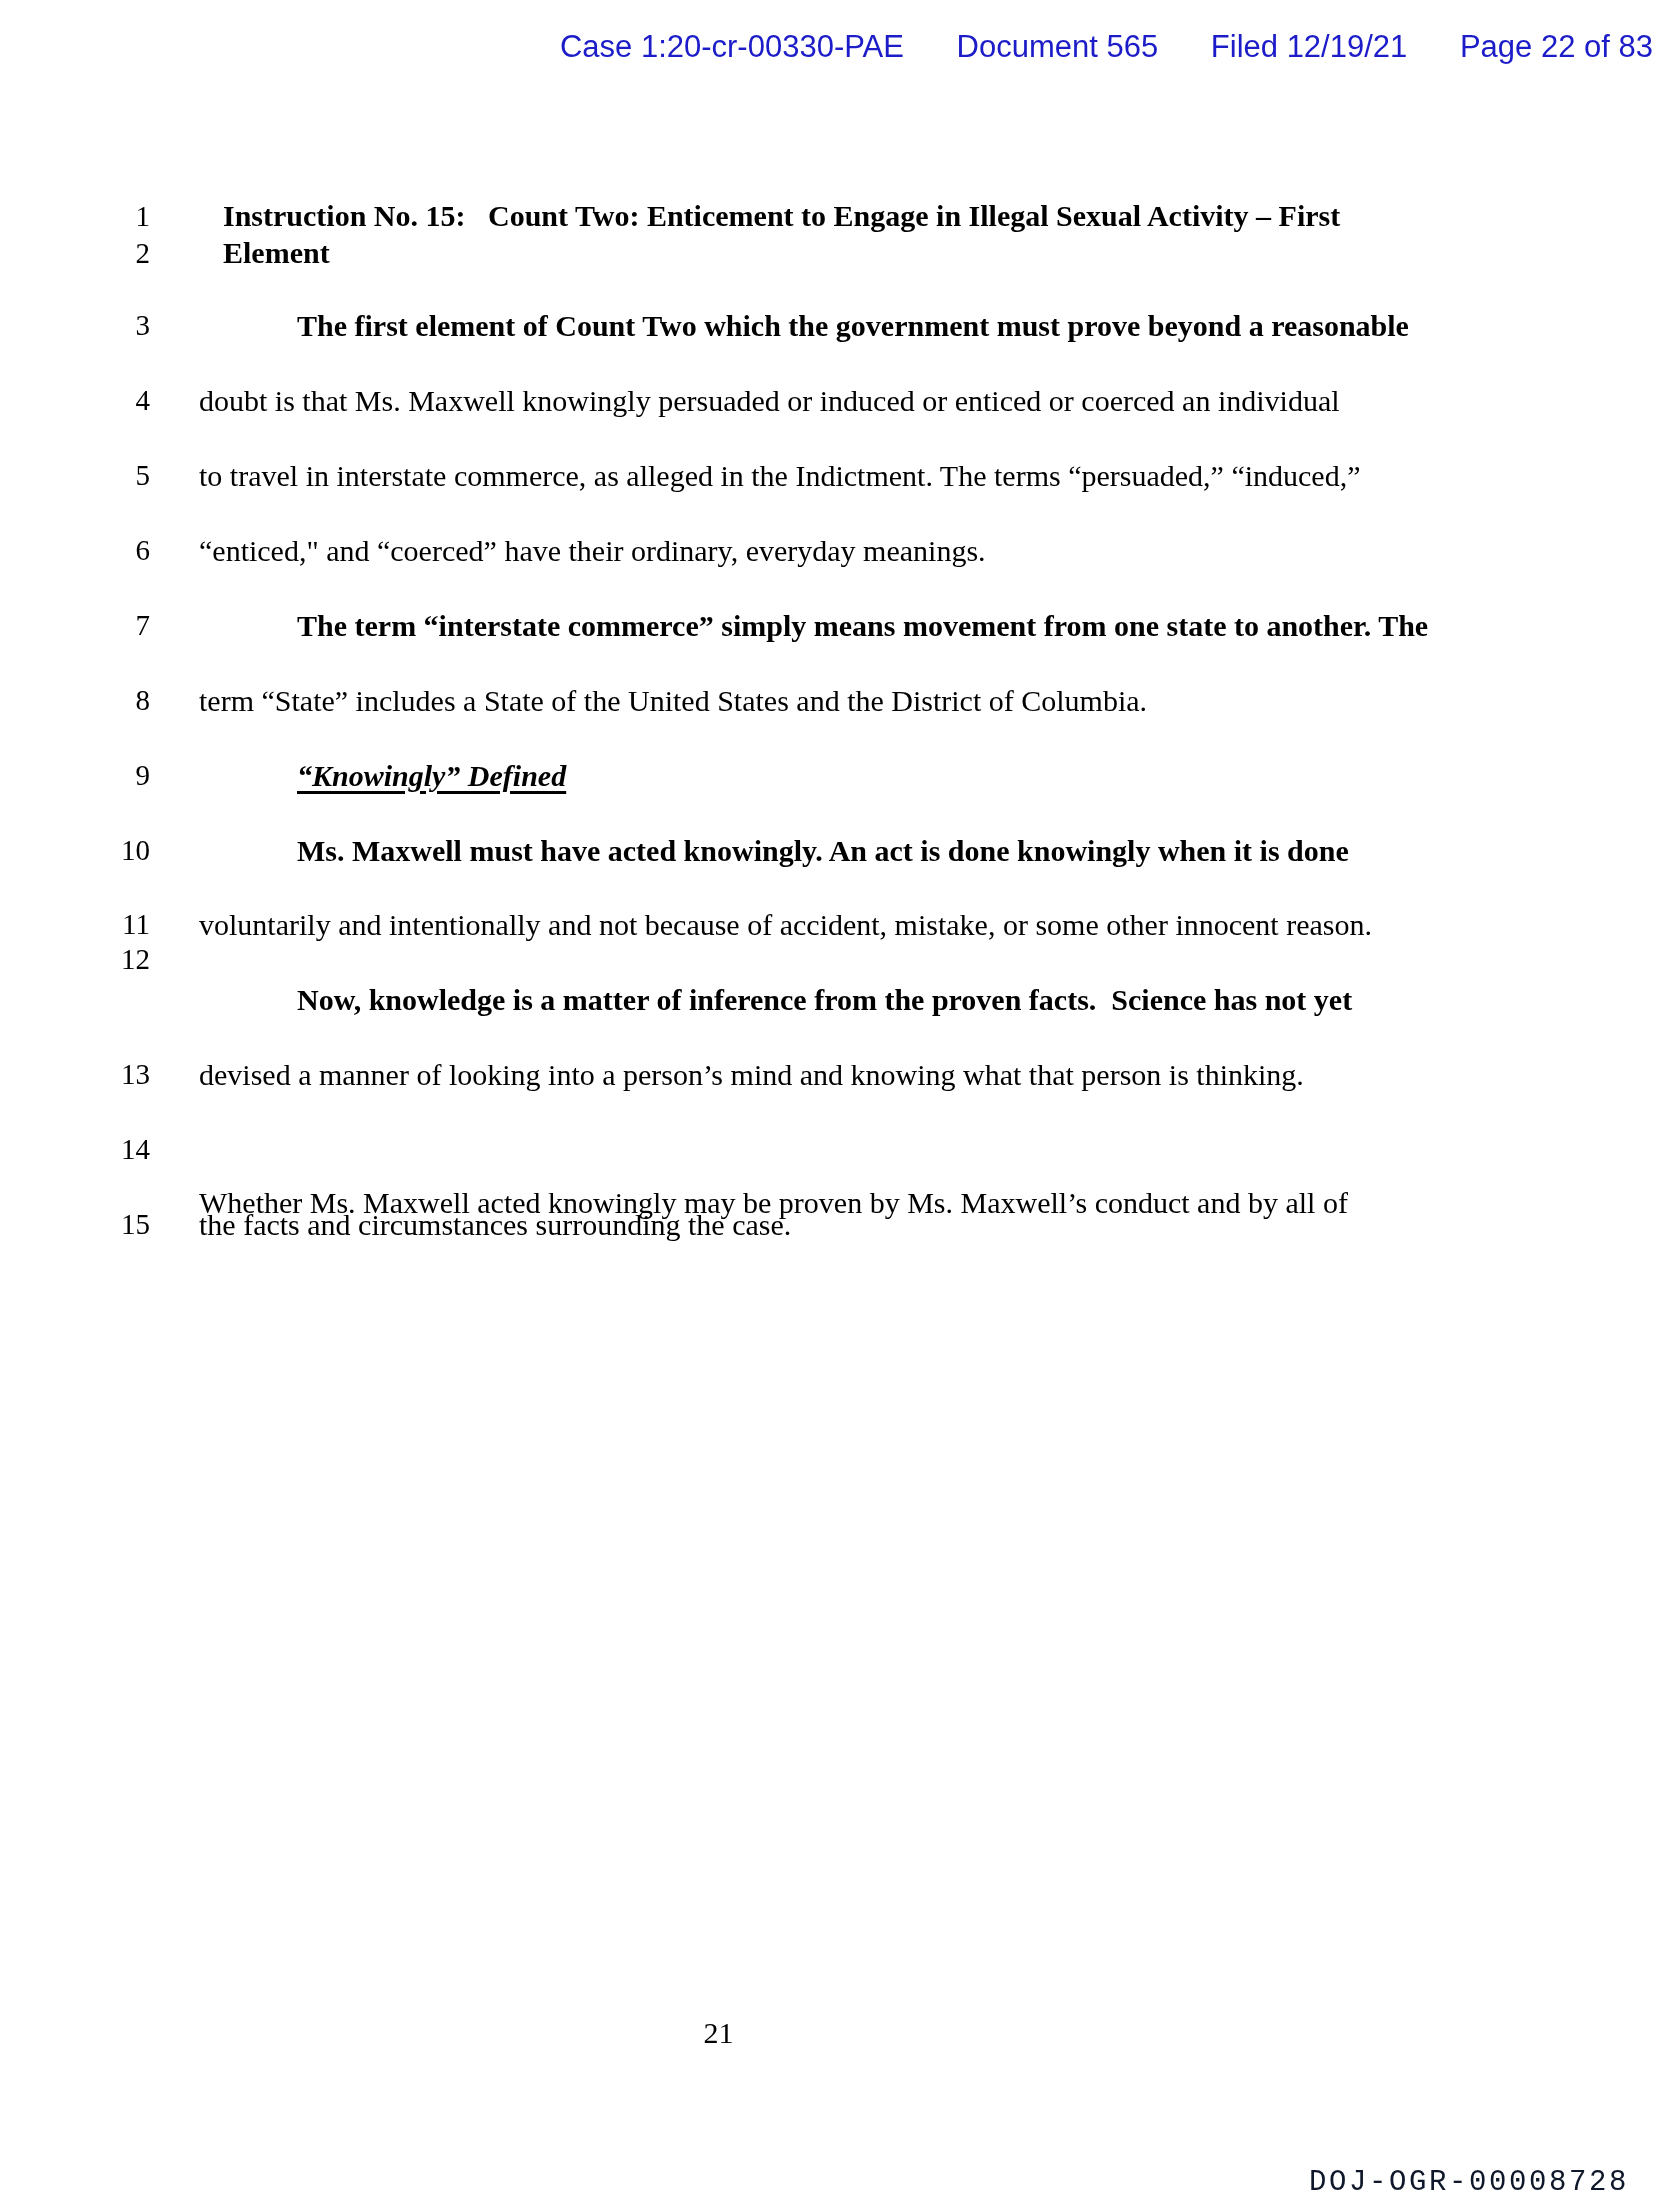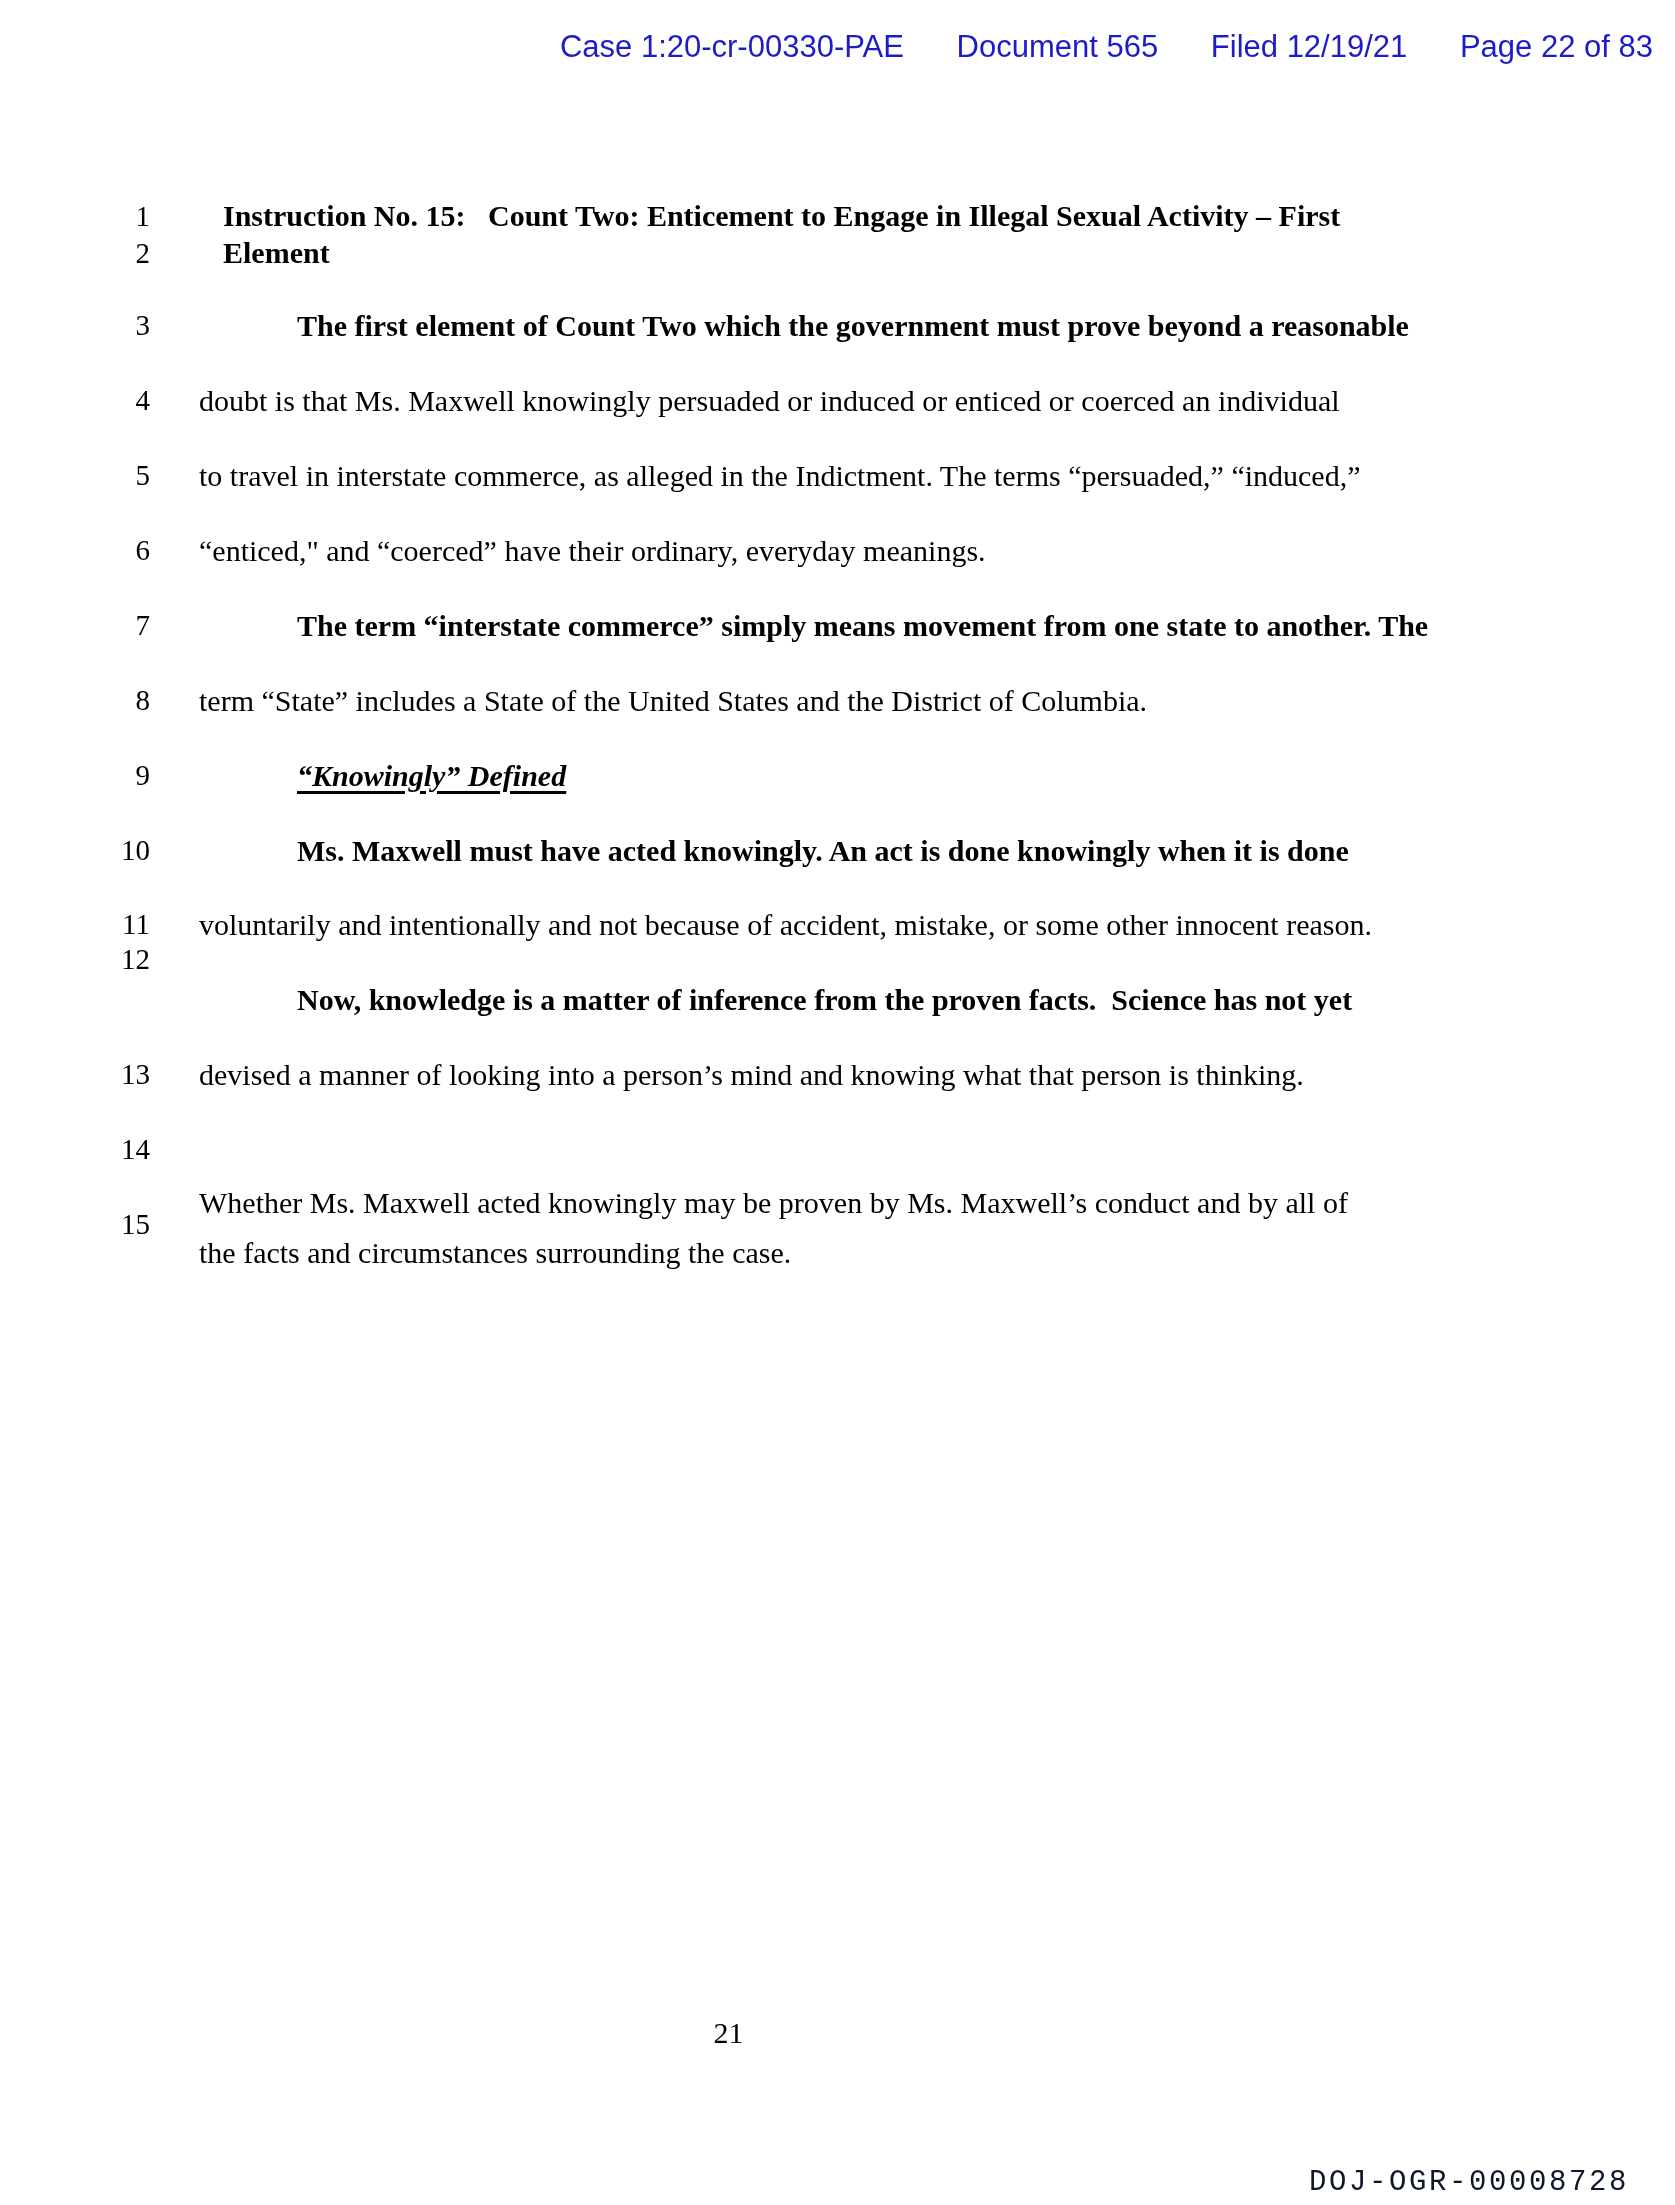--- a/index.html
+++ b/index.html
@@ -67,21 +67,20 @@
     font-style: italic;
   }
   .page-number {
     position: absolute;
     top: 2018px;
     left: 0;
     width: 1437px;
     text-align: center;
     font-size: 30px;
     line-height: 1;
-    padding-left: 10px;
   }
   .bates {
     position: absolute;
     top: 2168px;
     right: 46px;
     font-family: "Liberation Mono", "DejaVu Sans Mono", monospace;
     font-size: 29px;
     letter-spacing: 2.6px;
     color: #0f172a;
     line-height: 1;
@@ -124,18 +123,18 @@
   <div class="line-text" style="top:461px">to travel in interstate commerce, as alleged in the Indictment. The terms “persuaded,” “induced,”</div>
   <div class="line-text" style="top:536px">“enticed," and “coerced” have their ordinary, everyday meanings.</div>
   <div class="line-text indent" style="top:611px">The term “interstate commerce” simply means movement from one state to another. The</div>
   <div class="line-text" style="top:686px">term “State” includes a State of the United States and the District of Columbia.</div>
   <div class="line-text indent subheading" style="top:761px">“Knowingly” Defined</div>
   <div class="line-text indent" style="top:836px">Ms. Maxwell must have acted knowingly. An act is done knowingly when it is done</div>
   <div class="line-text" style="top:910px">voluntarily and intentionally and not because of accident, mistake, or some other innocent reason.</div>
   <div class="line-text indent" style="top:985px; white-space:pre;">Now, knowledge is a matter of inference from the proven facts.  Science has not yet</div>
   <div class="line-text" style="top:1060px">devised a manner of looking into a person’s mind and knowing what that person is thinking.</div>
   <div class="line-text" style="top:1188px">Whether Ms. Maxwell acted knowingly may be proven by Ms. Maxwell’s conduct and by all of</div>
-  <div class="line-text" style="top:1238px">the facts and circumstances surrounding the case.</div>
+  <div class="line-text" style="top:1210px">the facts and circumstances surrounding the case.</div>
 </div>
 
 <div class="page-number">21</div>
 <div class="bates">DOJ-OGR-00008728</div>
 
 
 </body></html>

